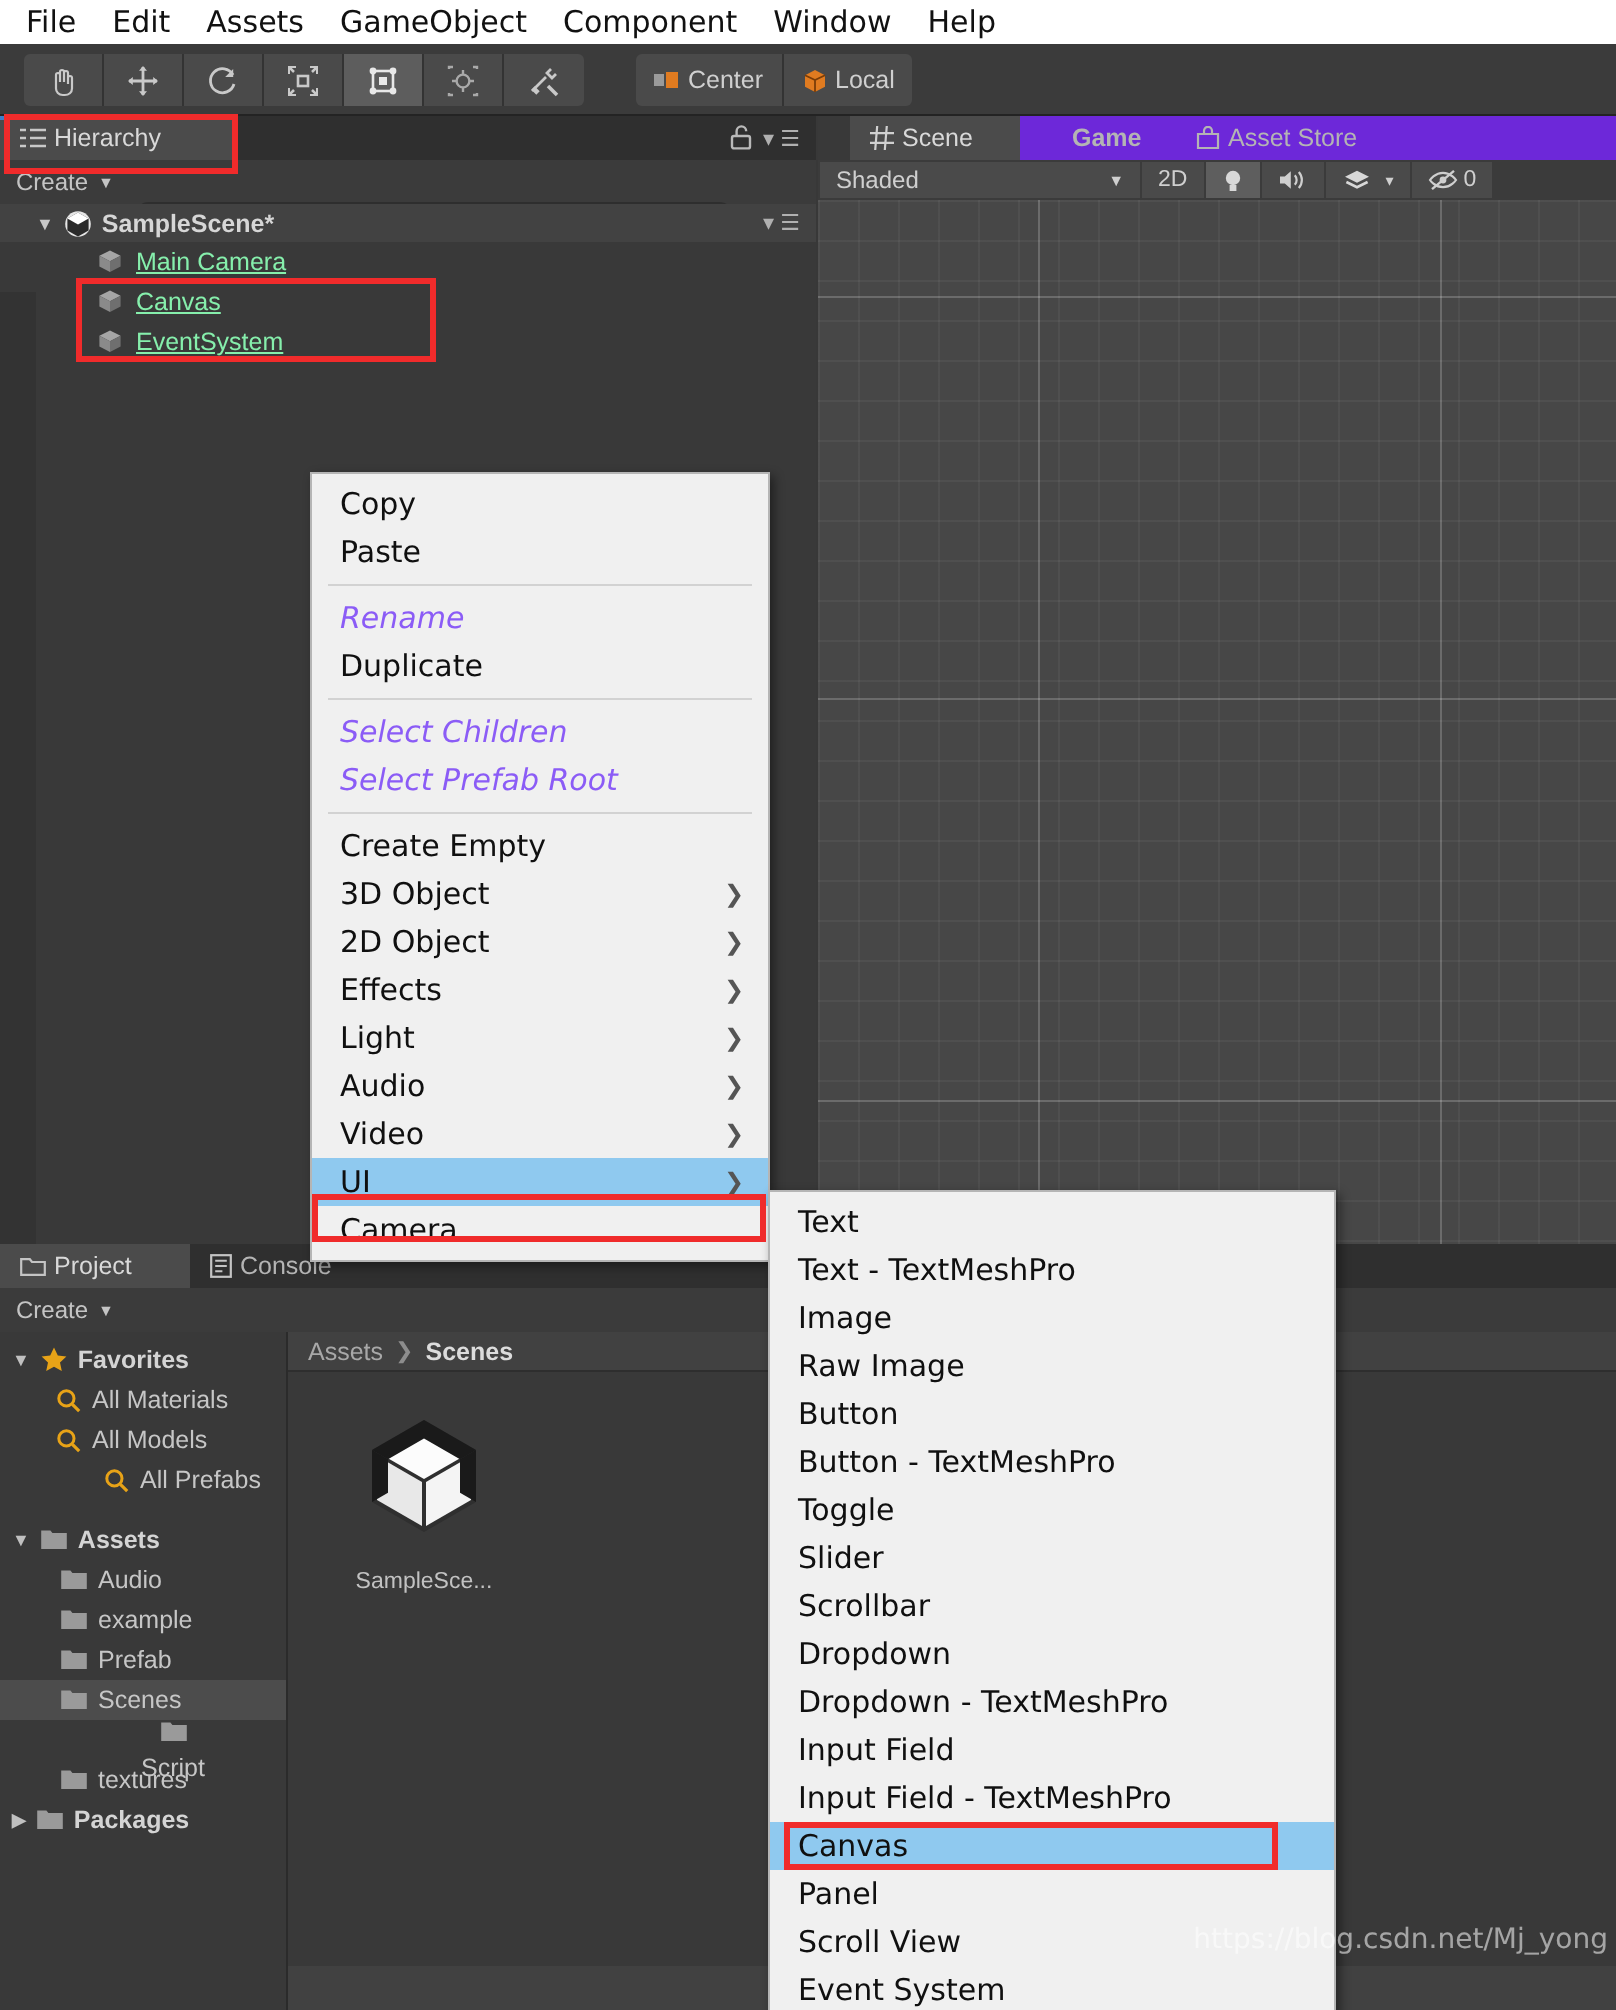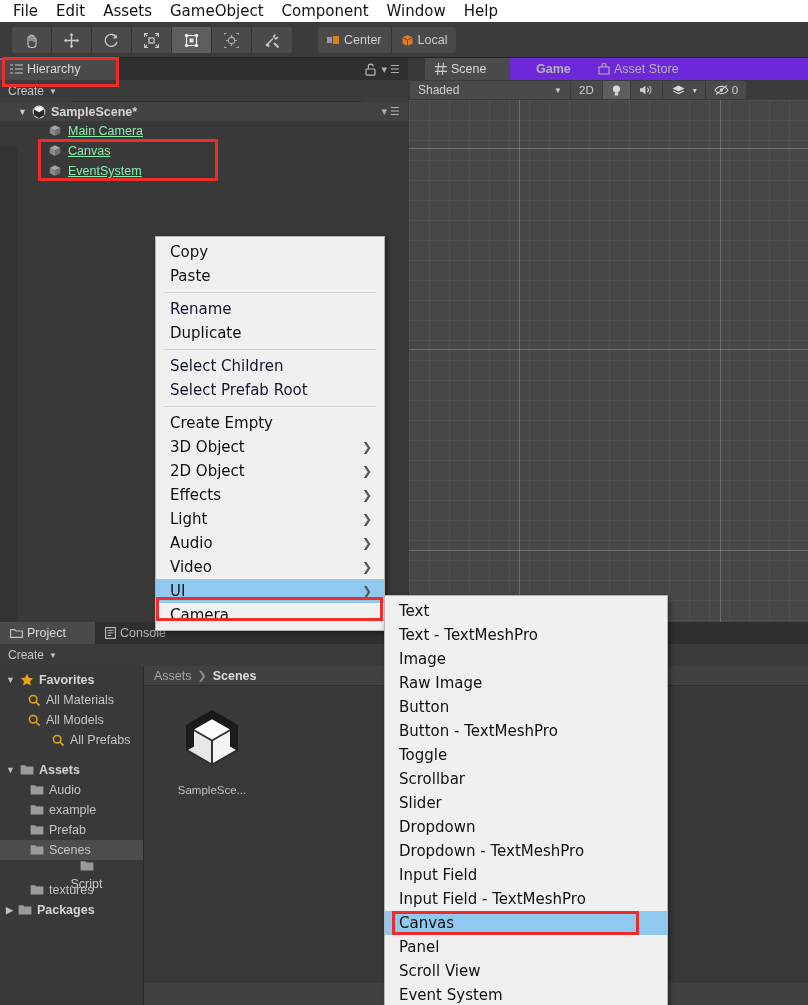--- a/index.html
+++ b/index.html
@@ -140,21 +140,21 @@
   .ctxmenu {
     position: absolute; background: #f0f0f0; border: 1px solid #b5b5b5;
     box-shadow: 2px 2px 5px rgba(0,0,0,.45); z-index: 50;
     padding: 3px 0;
   }
   .ctxmenu .item {
     height: 24px; display: flex; align-items: center; position: relative;
     padding-left: 14px; font-size: 15px; color: #101010;
     font-family: "DejaVu Sans", sans-serif;
   }
-  .ctxmenu .item.disabled { color: #0f172a; }
+  .ctxmenu .item.disabled { color: #8b5cf6; font-style: italic; }
   .ctxmenu .item.hl { background: #8fc9ef; }
   .ctxmenu .item .arrow { position: absolute; right: 12px; color: #555; font-size: 12px; }
   .ctxmenu .sep { height: 1px; background: #d2d2d2; margin: 4px 8px; }
 
   #menu-main { left: 155px; top: 236px; width: 230px; }
   #menu-ui   { left: 384px; top: 595px; width: 284px; }
 
   
   .redbox { position: absolute; border: 3px solid #f02b2b; z-index: 80; pointer-events: none; }
 
@@ -598,24 +598,24 @@
     <div class="item">
       <span>Button</span>
       </div>
     <div class="item">
       <span>Button - TextMeshPro</span>
       </div>
     <div class="item">
       <span>Toggle</span>
       </div>
     <div class="item">
+      <span>Slider</span>
+      </div>
+    <div class="item">
       <span>Scrollbar</span>
-      </div>
-    <div class="item">
-      <span>Slider</span>
       </div>
     <div class="item">
       <span>Dropdown</span>
       </div>
     <div class="item">
       <span>Dropdown - TextMeshPro</span>
       </div>
     <div class="item">
       <span>Input Field</span>
       </div>
@@ -634,14 +634,15 @@
     <div class="item">
       <span>Event System</span>
       </div>
   </div>
 
   <div class="redbox" style="left:2px;  top:57px;  width:117px; height:30px;"></div>
   <div class="redbox" style="left:38px; top:139px; width:180px; height:42px;"></div>
   <div class="redbox" style="left:156px;top:597px; width:227px; height:24px;"></div>
   <div class="redbox" style="left:392px;top:911px; width:247px; height:24px;"></div>
 
+  <div class="watermark">https://blog.csdn.net/Mj_yong</div>
 
 </div>
 
 </body></html>

